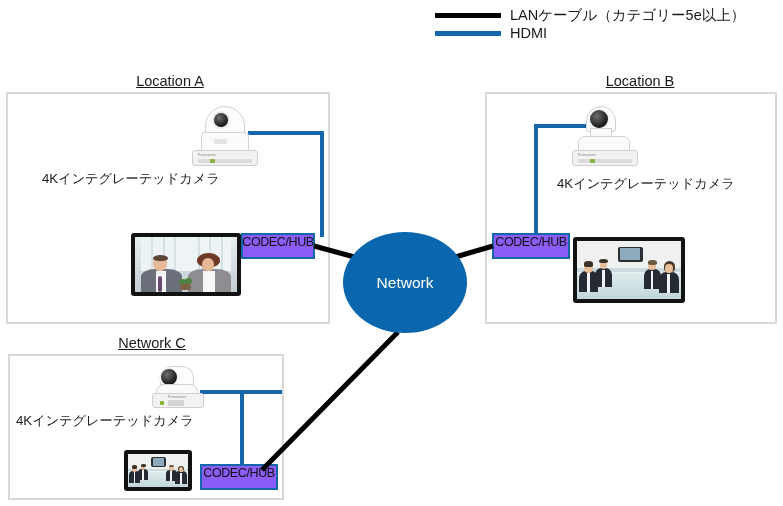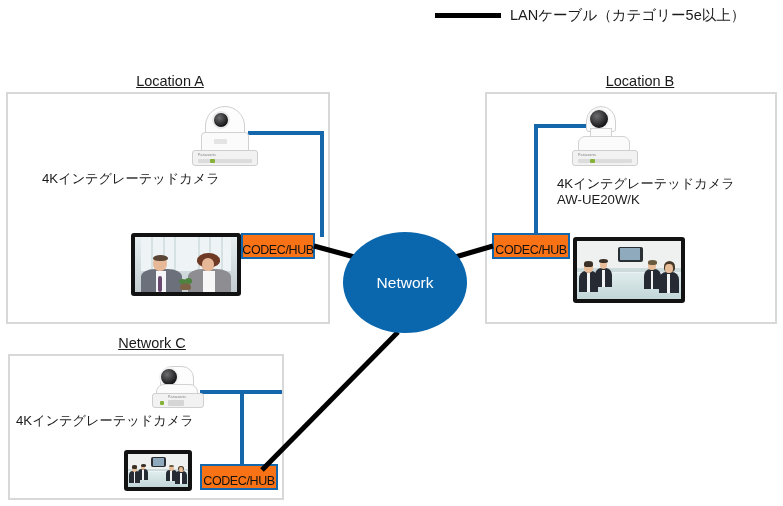--- a/index.html
+++ b/index.html
@@ -78,24 +78,24 @@
     color: #1a1a1a;
     white-space: nowrap;
   }
   #capA { left: 42px;  top: 171px; }
   #capB { left: 557px; top: 176px; }
   #capC { left: 16px;  top: 413px; }
 
   
   .codec {
     border: 2.5px solid #1567ab;
-    background: #f97316;
+    background: #8b5cf6;
     box-sizing: border-box;
     display: flex;
-    align-items: flex-end;
+    align-items: flex-start;
     justify-content: center;
     font-size: 12.5px;
     font-family: "Liberation Sans Narrow", "Liberation Sans", sans-serif;
     letter-spacing: -0.4px;
     color: #111111;
     white-space: nowrap;
   }
   #codecA { left: 241px; top: 233px; width: 74px; height: 26px; }
   #codecB { left: 492px; top: 233px; width: 78px; height: 26px; }
   #codecC { left: 200px; top: 464px; width: 78px; height: 26px; }
@@ -215,20 +215,24 @@
 </head>
 <body>
 
 <div id="stage">
 
   <div id="legend" class="abs">
     <div class="legend-row r1">
       <span class="legend-swatch lan"></span>
       <span class="legend-label">LANケーブル（カテゴリー5e以上）</span>
     </div>
+    <div class="legend-row r2">
+      <span class="legend-swatch hdmi"></span>
+      <span class="legend-label">HDMI</span>
+    </div>
   </div>
 
   <svg id="wires" class="abs">
     <line x1="314" y1="246" x2="358" y2="258" stroke="#000000" stroke-width="5"></line>
     <line x1="493" y1="246" x2="452" y2="258" stroke="#000000" stroke-width="5"></line>
     <line x1="262" y1="470" x2="398" y2="332" stroke="#000000" stroke-width="5"></line>
   </svg>
 
   <div id="locA-title" class="abs loc-title">Location A</div>
   <div id="locA-frame" class="abs loc-frame"></div>
@@ -304,21 +308,20 @@
     <div class="cam-body" style="left:20px; top:22px; width:22px; height:14px;"></div>
     <div class="cam-body" style="left:8px; top:30px; width:52px; height:16px; border-radius:7px 7px 3px 3px;"></div>
     <div class="cam-base" style="left:2px; top:44px; width:66px; height:16px; border-radius:3px;"></div>
     <div class="cam-brand" style="left:8px; top:47px;">Panasonic</div>
     <div class="cam-strip" style="left:8px; top:53px; width:54px; height:4px; background:#dcdcdc;"></div>
     <div class="cam-led" style="left:20px; top:53px; width:5px; height:4px;"></div>
   </div>
 
   <div id="capB" class="abs device-caption">
     <div>4Kインテグレーテッドカメラ</div>
-    <div>AW-UE20W/K</div>
   </div>
 
   <div class="monitor" style="left:573px; top:237px; width:112px; height:66px;">
     <div class="mon-screen">
       <div class="scene-room">
         <div class="rm-wall"></div>
         <div class="rm-screen" style="left:39%; top:10%; width:24%; height:26%;">
           <div class="rm-screen-in"></div>
         </div>
         <div class="rm-table"></div>

